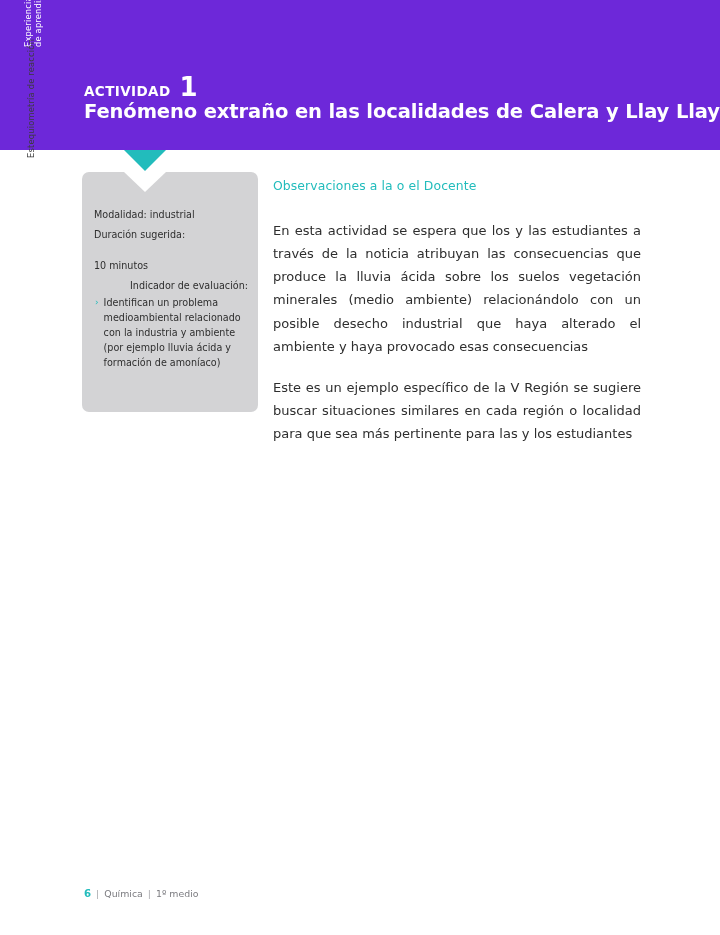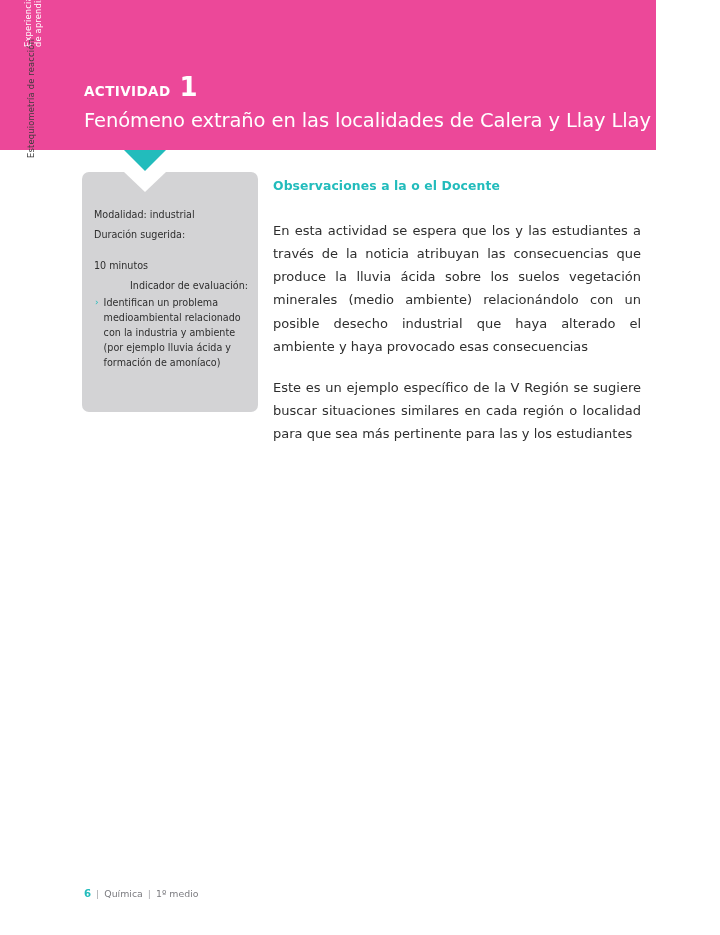--- a/index.html
+++ b/index.html
@@ -13,23 +13,23 @@
     font-family: "DejaVu Sans", "Liberation Sans", sans-serif;
     position: relative;
     overflow: hidden;
   }
 
   
   .header-band {
     position: absolute;
     left: 0;
     top: 0;
-    width: 656px;
+    width: 720px;
     height: 150px;
-    background: #ec4899;
+    background: #6d28d9;
   }
   .header-inner {
     position: absolute;
     left: 84px;
     top: 74px;
     width: 600px;
   }
   .activity-line {
     display: flex;
     align-items: baseline;
@@ -44,22 +44,22 @@
   }
   .activity-number {
     color: #ffffff;
     font-size: 26px;
     font-weight: bold;
     line-height: 1;
   }
   .activity-title {
     color: #ffffff;
     font-size: 19.5px;
-    font-weight: normal;
-    margin-top: 9px;
+    font-weight: bold;
+    margin-top: 0;
     letter-spacing: -0.1px;
     white-space: nowrap;
   }
 
   
   .side-label {
     position: absolute;
     transform-origin: 0 0;
     transform: rotate(180deg);
     writing-mode: vertical-rl;
@@ -160,21 +160,21 @@
   
   .right-col {
     position: absolute;
     left: 273px;
     top: 178px;
     width: 368px;
   }
   .obs-heading {
     color: #22bcbc;
     font-size: 12.4px;
-    font-weight: bold;
+    font-weight: normal;
     letter-spacing: 0.1px;
     margin-bottom: 26px;
   }
   .obs-para {
     color: #2e2e2e;
     font-size: 13px;
     line-height: 1.78;
     text-align: justify;
     margin-bottom: 18px;
   }

